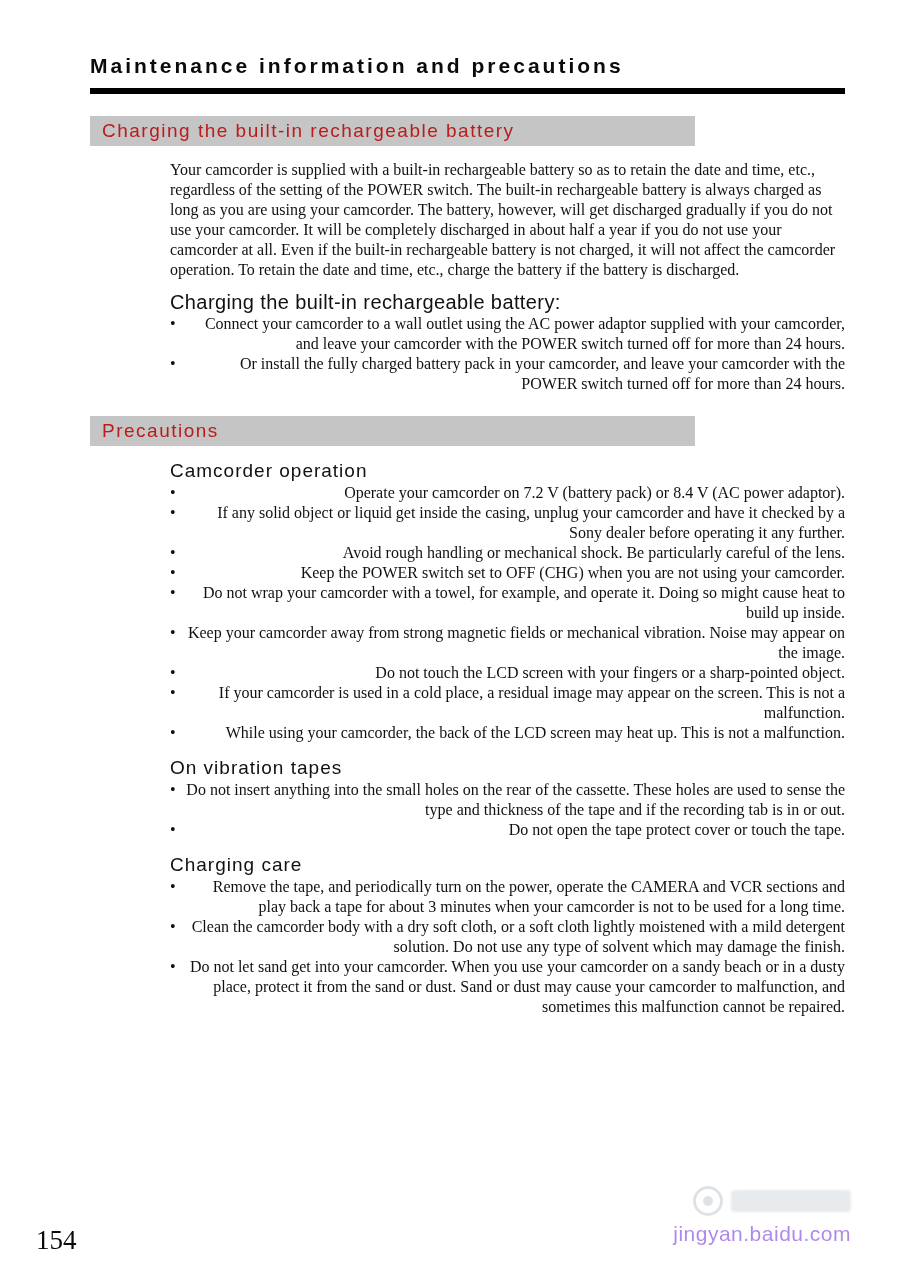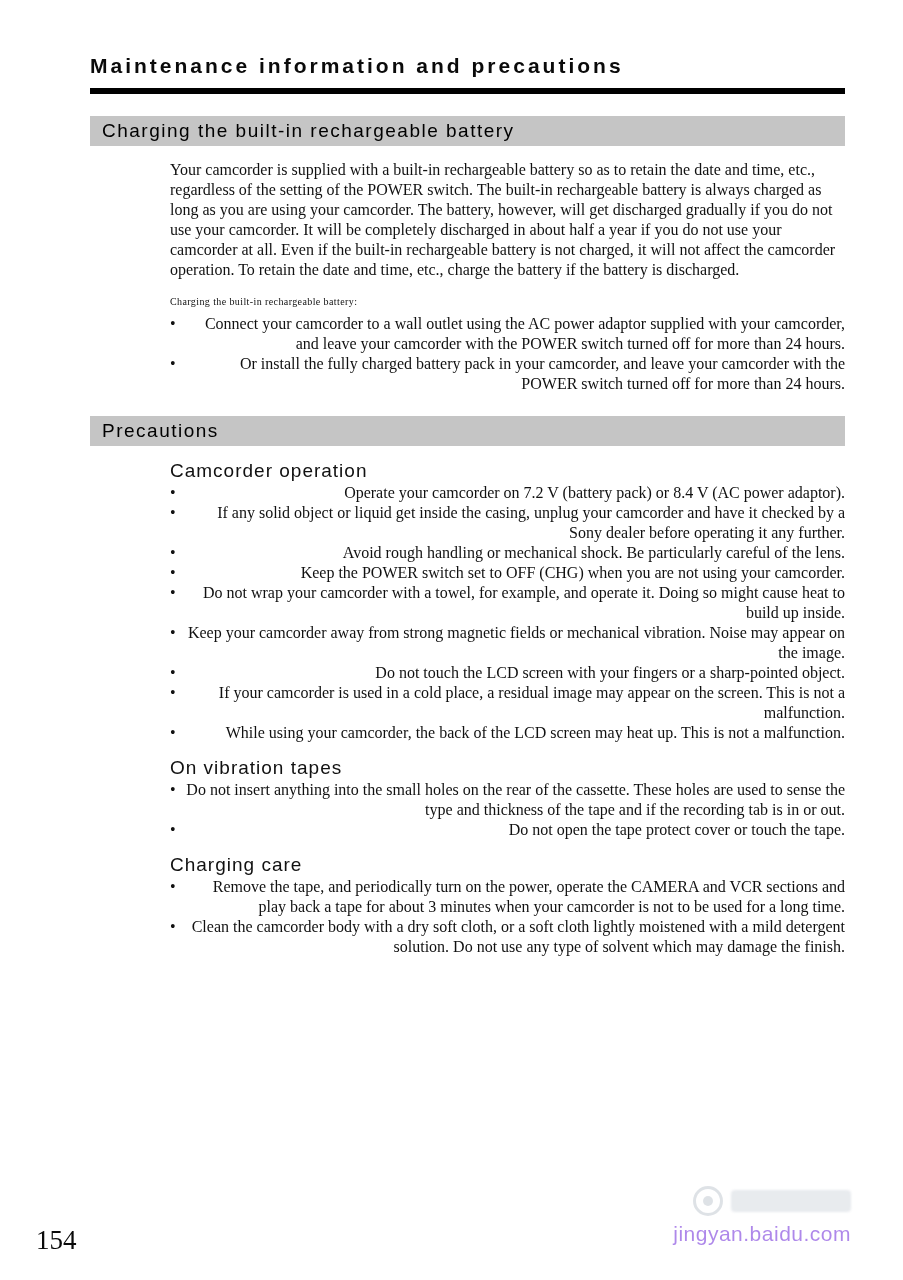--- a/index.html
+++ b/index.html
@@ -24,43 +24,43 @@
   }
   .header-rule{
     margin-top:10px;
     width:755px;
     height:6px;
     background:#000;
   }
   
   .section-bar{
     margin:22px 0 0 90px;
-    width:755px;
+    width:605px;
     box-sizing:border-box;
     background:#c5c5c5;
     padding:4px 12px 4px 12px;
     font-family:"Liberation Sans", sans-serif;
     font-size:19px;
     font-weight:500;
     letter-spacing:1.5px;
-    color:#000000;
+    color:#b91c1c;
   }
   
   .body-indent{
     margin-left:170px;
     width:675px;
     font-size:16px;
     line-height:20px;
   }
   .body-indent p{margin:0;}
   .para{margin-top:14px !important;}
   .sans-sub{
     margin-top:12px !important;
-    font-family:Liberation Serif, serif;
-    font-size:10px;
+    font-family:Liberation Sans, sans-serif;
+    font-size:20px;
     letter-spacing:0.4px;
   }
   .sub-head{
     margin-top:15px !important;
     font-family:"Liberation Sans", sans-serif;
     font-size:19px;
     font-weight:500;
     letter-spacing:1px;
   }
   ul.bullets{
@@ -175,20 +175,21 @@
       <p class="sub-head">On vibration tapes</p>
       <ul class="bullets">
         <li>Do not insert anything into the small holes on the rear of the cassette. These holes are used to sense the type and thickness of the tape and if the recording tab is in or out.</li>
         <li>Do not open the tape protect cover or touch the tape.</li>
       </ul>
 
       <p class="sub-head">Charging care</p>
       <ul class="bullets">
         <li>Remove the tape, and periodically turn on the power, operate the CAMERA and VCR sections and play back a tape for about 3 minutes when your camcorder is not to be used for a long time.</li>
         <li>Clean the camcorder body with a dry soft cloth, or a soft cloth lightly moistened with a mild detergent solution. Do not use any type of solvent which may damage the finish.</li>
+        <li>Do not let sand get into your camcorder. When you use your camcorder on a sandy beach or in a dusty place, protect it from the sand or dust.  Sand or dust may cause your camcorder to malfunction, and sometimes this malfunction cannot be repaired.</li>
       </ul>
 
     </div>
   </section>
 
   <div class="page-number">154</div>
 
   <div class="watermark">
     <div class="wm-badge-row">
       <div class="wm-circle"></div>

